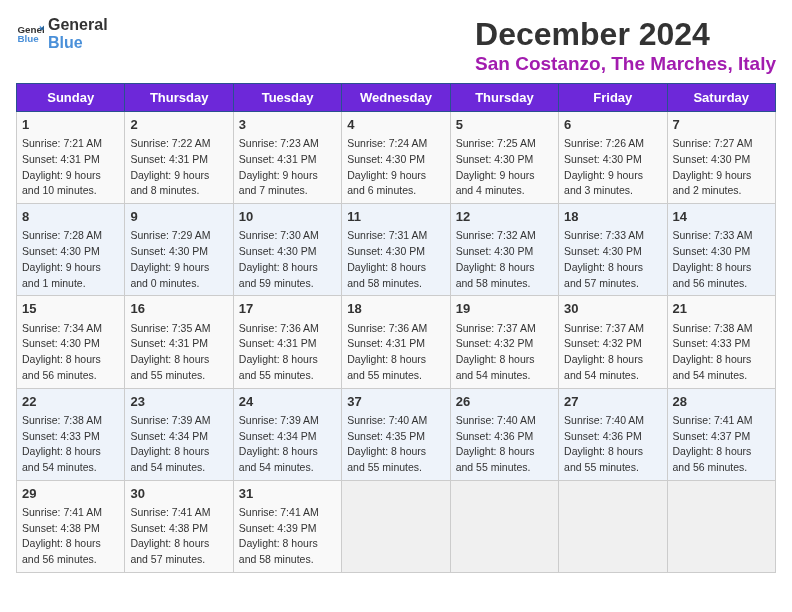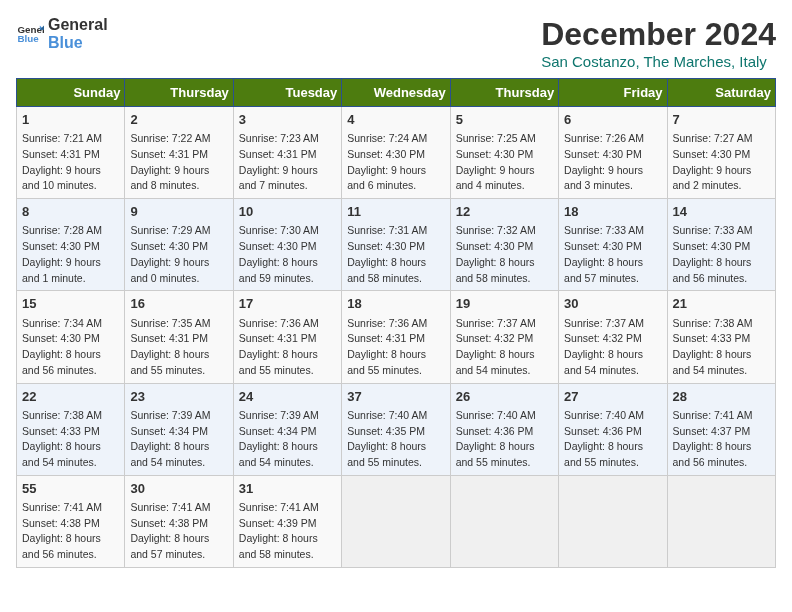--- a/index.html
+++ b/index.html
@@ -27,33 +27,34 @@
     }
     .title-area {
       text-align: left;
     }
     .main-title {
       font-size: 32px;
       font-weight: bold;
       color: #333;
     }
     .subtitle {
-      font-size: 15px;
-      color: #0f766e;
+      font-size: 19px;
+      color: #a21caf;
+      font-weight: bold;
     }
     .calendar {
       width: 100%;
       border-collapse: collapse;
       font-size: 11px;
     }
     .calendar thead tr th {
-      background: #4d7c0f;
+      background: #6d28d9;
       color: #fff;
       padding: 6px 4px;
-      text-align: right;
+      text-align: center;
       font-size: 13px;
       font-weight: bold;
       border: 1px solid #2a5090;
     }
     .calendar tbody tr td {
       border: 1px solid #ccc;
       vertical-align: top;
       padding: 4px 5px;
       width: calc(100% / 7);
       min-height: 80px;
@@ -232,21 +233,21 @@
           <span class="day-num">27</span>
           <div class="day-info">Sunrise: 7:40 AM<br>Sunset: 4:36 PM<br>Daylight: 8 hours and 55 minutes.</div>
         </td>
         <td>
           <span class="day-num">28</span>
           <div class="day-info">Sunrise: 7:41 AM<br>Sunset: 4:37 PM<br>Daylight: 8 hours and 56 minutes.</div>
         </td>
       </tr>
       <tr>
         <td>
-          <span class="day-num">55</span>
+          <span class="day-num">29</span>
           <div class="day-info">Sunrise: 7:41 AM<br>Sunset: 4:38 PM<br>Daylight: 8 hours and 56 minutes.</div>
         </td>
         <td>
           <span class="day-num">30</span>
           <div class="day-info">Sunrise: 7:41 AM<br>Sunset: 4:38 PM<br>Daylight: 8 hours and 57 minutes.</div>
         </td>
         <td>
           <span class="day-num">31</span>
           <div class="day-info">Sunrise: 7:41 AM<br>Sunset: 4:39 PM<br>Daylight: 8 hours and 58 minutes.</div>
         </td>

